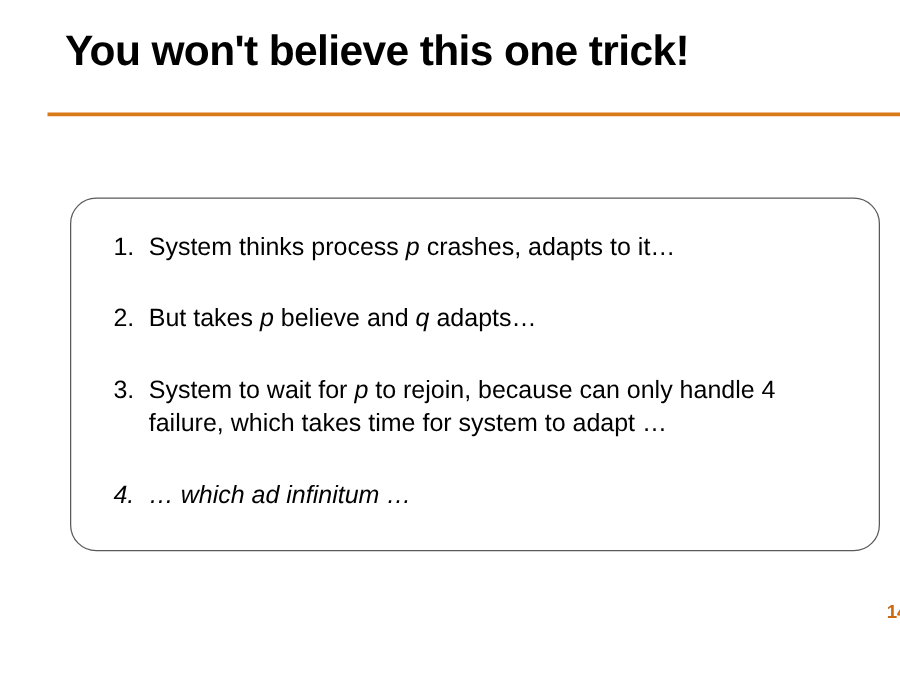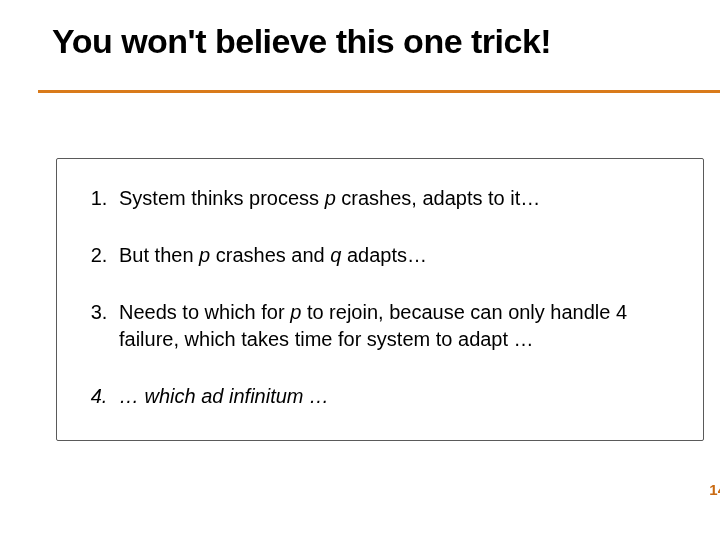--- a/index.html
+++ b/index.html
@@ -35,21 +35,21 @@
     right: 14px;
     height: 3px;
     background: #d97a1a;
   }
   .box {
     position: absolute;
     top: 158px;
     left: 32px;
     width: 648px;
     border: 1.5px solid #5a5a5a;
-    border-radius: 2px;
+    border-radius: 21px;
     box-sizing: border-box;
     padding: 26px 28px 26px 22px;
   }
   ol.steps {
     margin: 0;
     padding: 0 0 0 34px;
     list-style: decimal;
     font-size: 20px;
     line-height: 1.35;
   }
@@ -78,24 +78,24 @@
   <div class="title">You won't believe this one trick!</div>
 
   <div class="underline"></div>
 
   <div class="box">
     <ol class="steps">
       <li>
         <span>System thinks process </span><span class="italic">p</span><span> crashes, adapts to it…</span><span class="italic"></span><span></span>
       </li>
       <li>
-        <span>But then </span><span class="italic">p</span><span> crashes and </span><span class="italic">q</span><span> adapts…</span>
+        <span>But takes </span><span class="italic">p</span><span> believe and </span><span class="italic">q</span><span> adapts…</span>
       </li>
       <li>
-        <span>Needs to which for </span><span class="italic">p</span><span> to rejoin, because can only handle 4 failure, which takes time for system to adapt …</span><span class="italic"></span><span></span>
+        <span>System to wait for </span><span class="italic">p</span><span> to rejoin, because can only handle 4 failure, which takes time for system to adapt …</span><span class="italic"></span><span></span>
       </li>
       <li class="italic">
         <span>… which ad infinitum …</span>
       </li>
     </ol>
   </div>
 
   <div class="page-num">14</div>
 </div>
 

